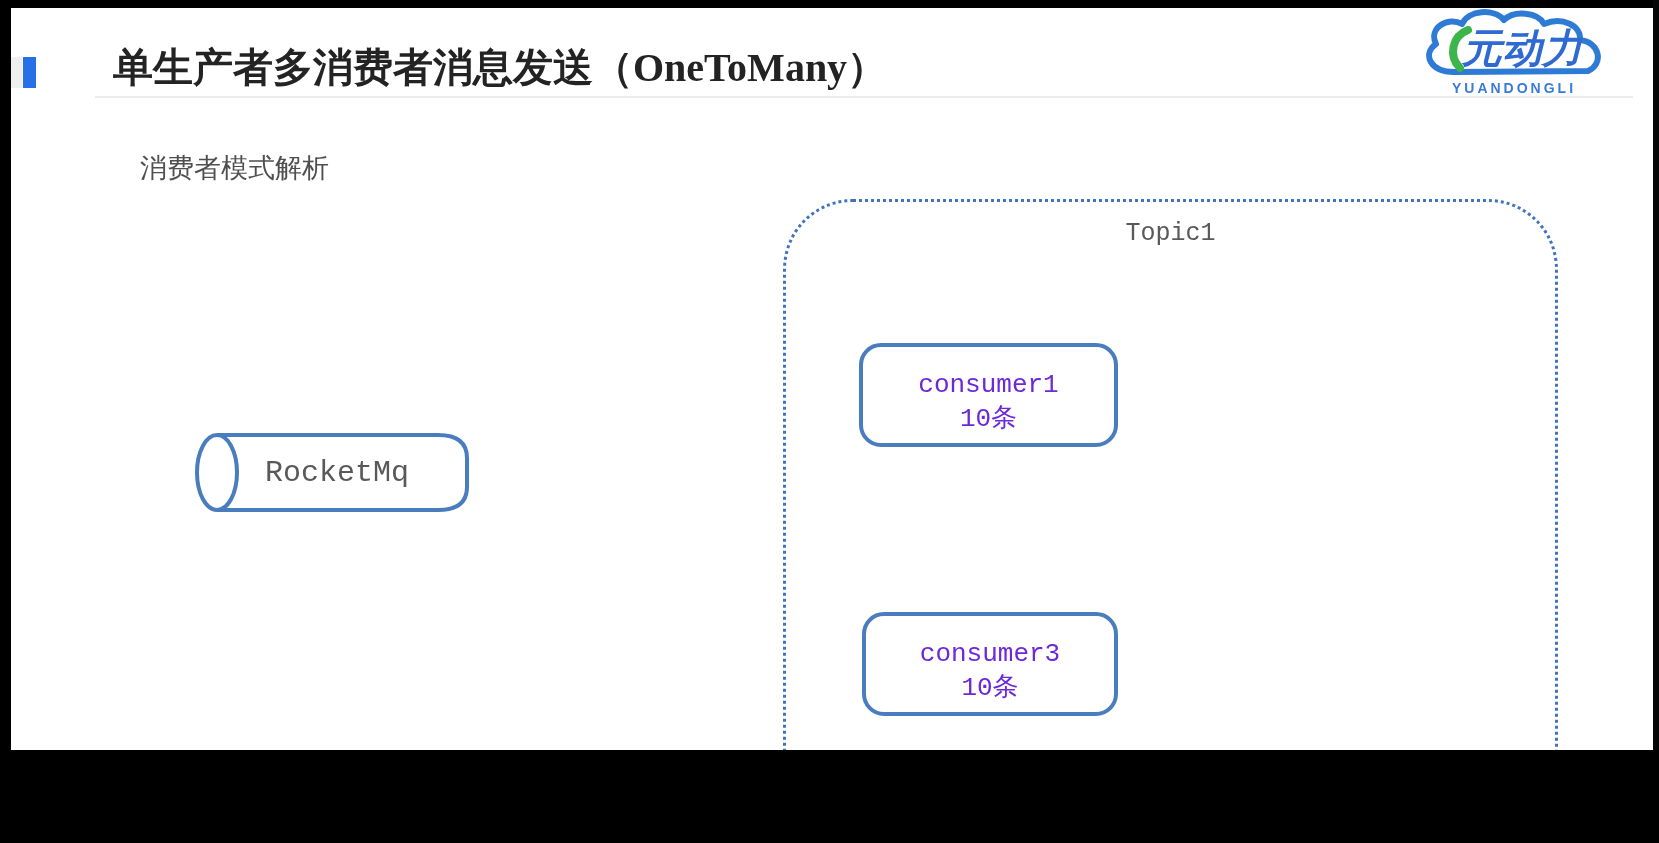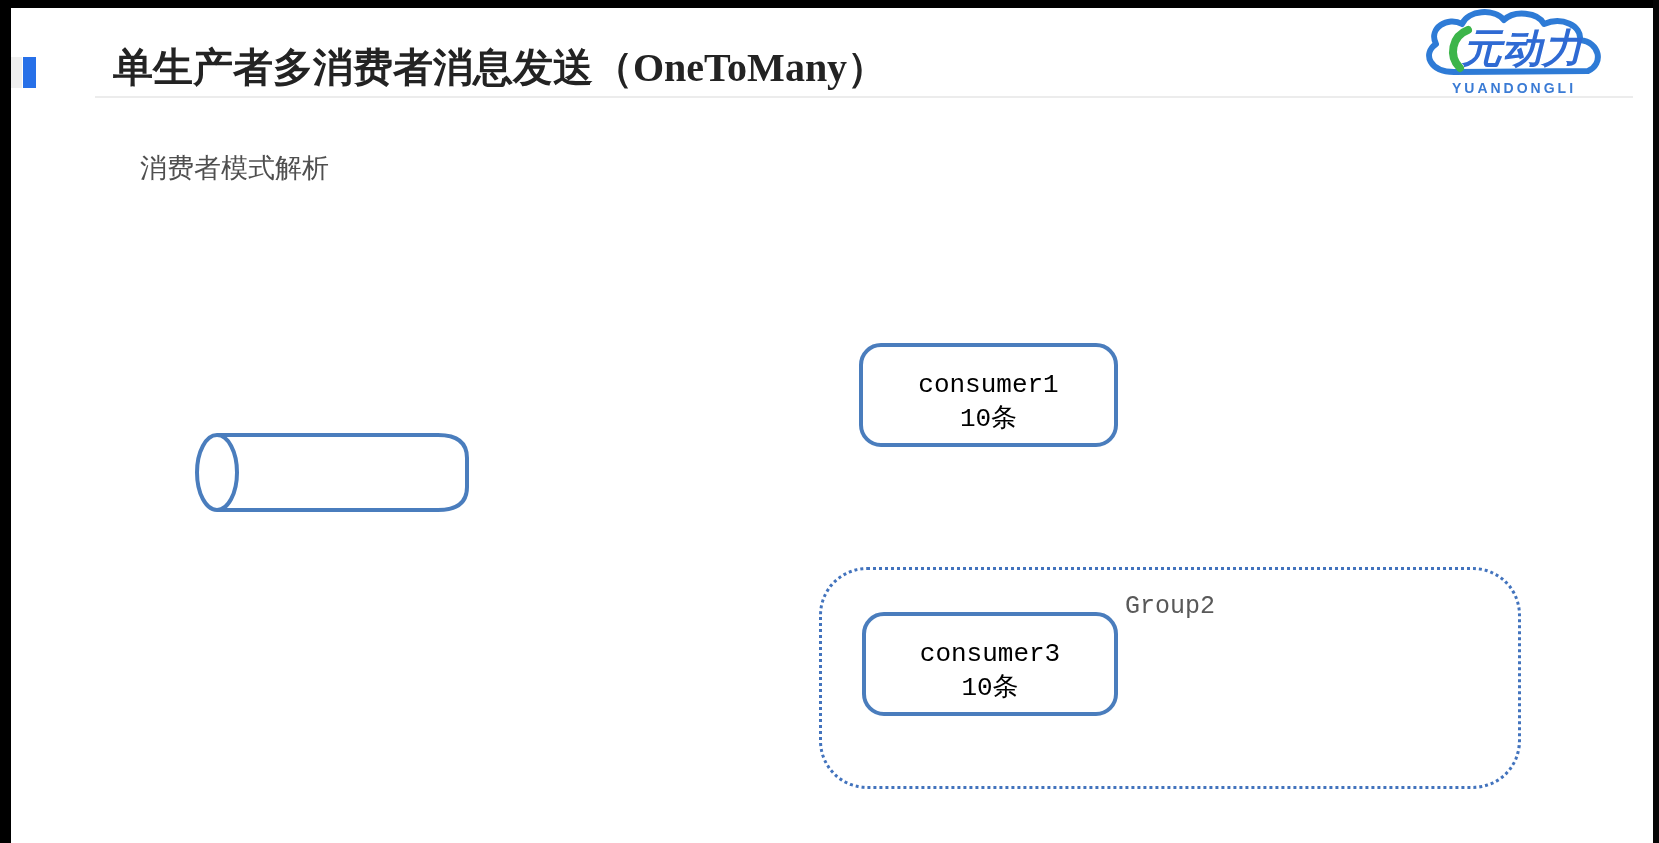--- a/index.html
+++ b/index.html
@@ -1,17 +1,17 @@
 <!DOCTYPE html>
 <html><head>
 <meta charset="utf-8">
 <style>
   html,body { margin:0; padding:0; background:#000; }
   .stage {
-    position:relative; width:1659px; height:843px;
+    position:relative; width:1659px; height:750px;
     background:#ffffff; overflow:hidden;
     font-family:"Liberation Mono","DejaVu Sans Mono",monospace;
   }
   .abs { position:absolute; }
 
   
   .bar-top   { left:0; top:0; width:1659px; height:8px;  background:#000; }
   .bar-left  { left:0; top:0; width:11px;  height:843px; background:#000; }
   .bar-right { right:0; top:0; width:6px;  height:843px; background:#060606; }
 
@@ -56,21 +56,21 @@
   .group-box  .zone-label { margin-top:22px; }
 
   
   .consumer-box {
     border:4px solid #4a7dbd; border-radius:22px; background:#fff;
     display:flex; flex-direction:column; align-items:center;
     justify-content:flex-end; padding-bottom:7px; box-sizing:border-box;
   }
   .consumer1-box { left:859px; top:343px; width:259px; height:104px; }
   .consumer3-box { left:862px; top:612px; width:256px; height:104px; }
-  .consumer-box .line { font-size:26px; line-height:34px; color:#000000; white-space:nowrap; }
+  .consumer-box .line { font-size:26px; line-height:34px; color:#6d28d9; white-space:nowrap; }
 
   
   .cyl-svg { left:190px; top:428px; }
   .cyl-label {
     left:207px; top:435px; width:260px; height:75px;
     display:flex; align-items:center; justify-content:center;
     font-size:30px; color:#595959; white-space:nowrap;
   }
 </style>
 </head>
@@ -101,28 +101,29 @@
     </svg>
     <div class="logo-en">YUANDONGLI</div>
   </div>
 
   <div class="abs subtitle">消费者模式解析</div>
 
   <svg class="abs cyl-svg" width="290" height="92" viewBox="0 0 290 92">
     <path d="M 27 7 H 248 Q 277 7 277 30 V 59 Q 277 82 248 82 H 27" fill="none" stroke="#4a7dbd" stroke-width="4"></path>
     <ellipse cx="27" cy="44.5" rx="20" ry="37.5" fill="none" stroke="#4a7dbd" stroke-width="4"></ellipse>
   </svg>
+  <div class="abs cyl-label">RocketMq</div>
 
+  <div class="abs dotted topic-box">
+    <div class="zone-label">Topic1</div>
+  </div>
 
   <div class="abs consumer-box consumer1-box">
     <div class="line">consumer1</div>
     <div class="line">10条</div>
   </div>
 
-  <div class="abs dotted group-box group2-box">
-    <div class="zone-label">Group2</div>
-  </div>
   <div class="abs consumer-box consumer3-box">
     <div class="line">consumer3</div>
     <div class="line">10条</div>
   </div>
 
 </div>
 
 </body></html>

